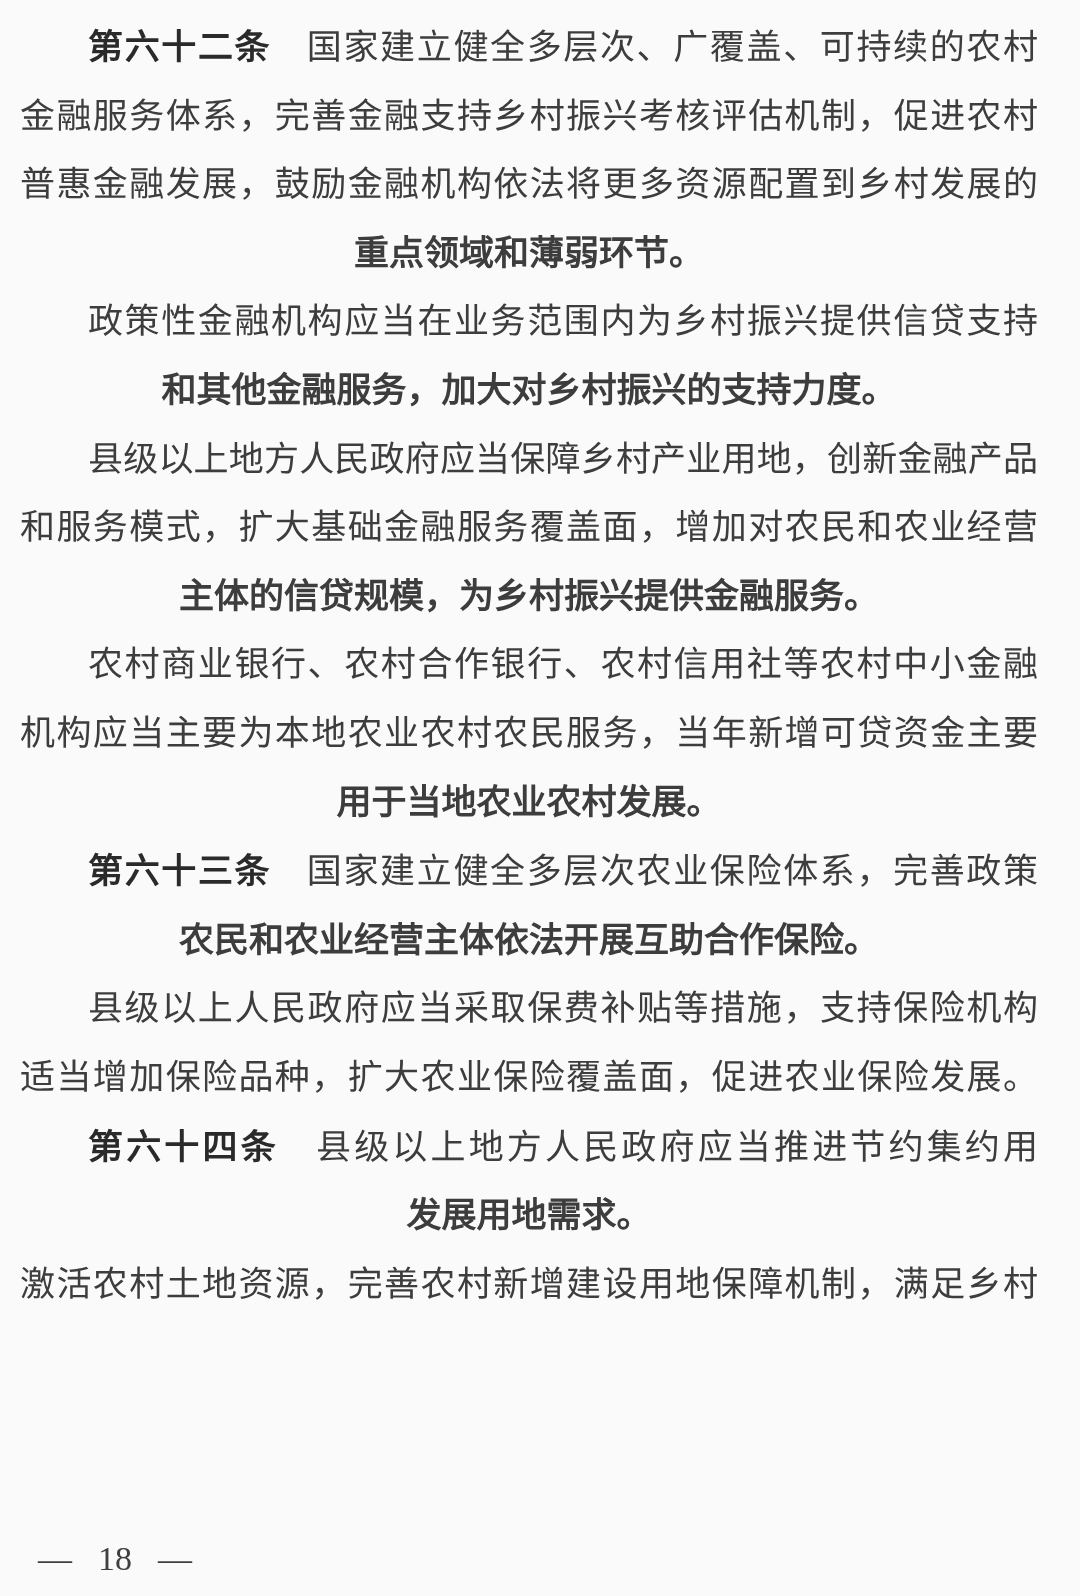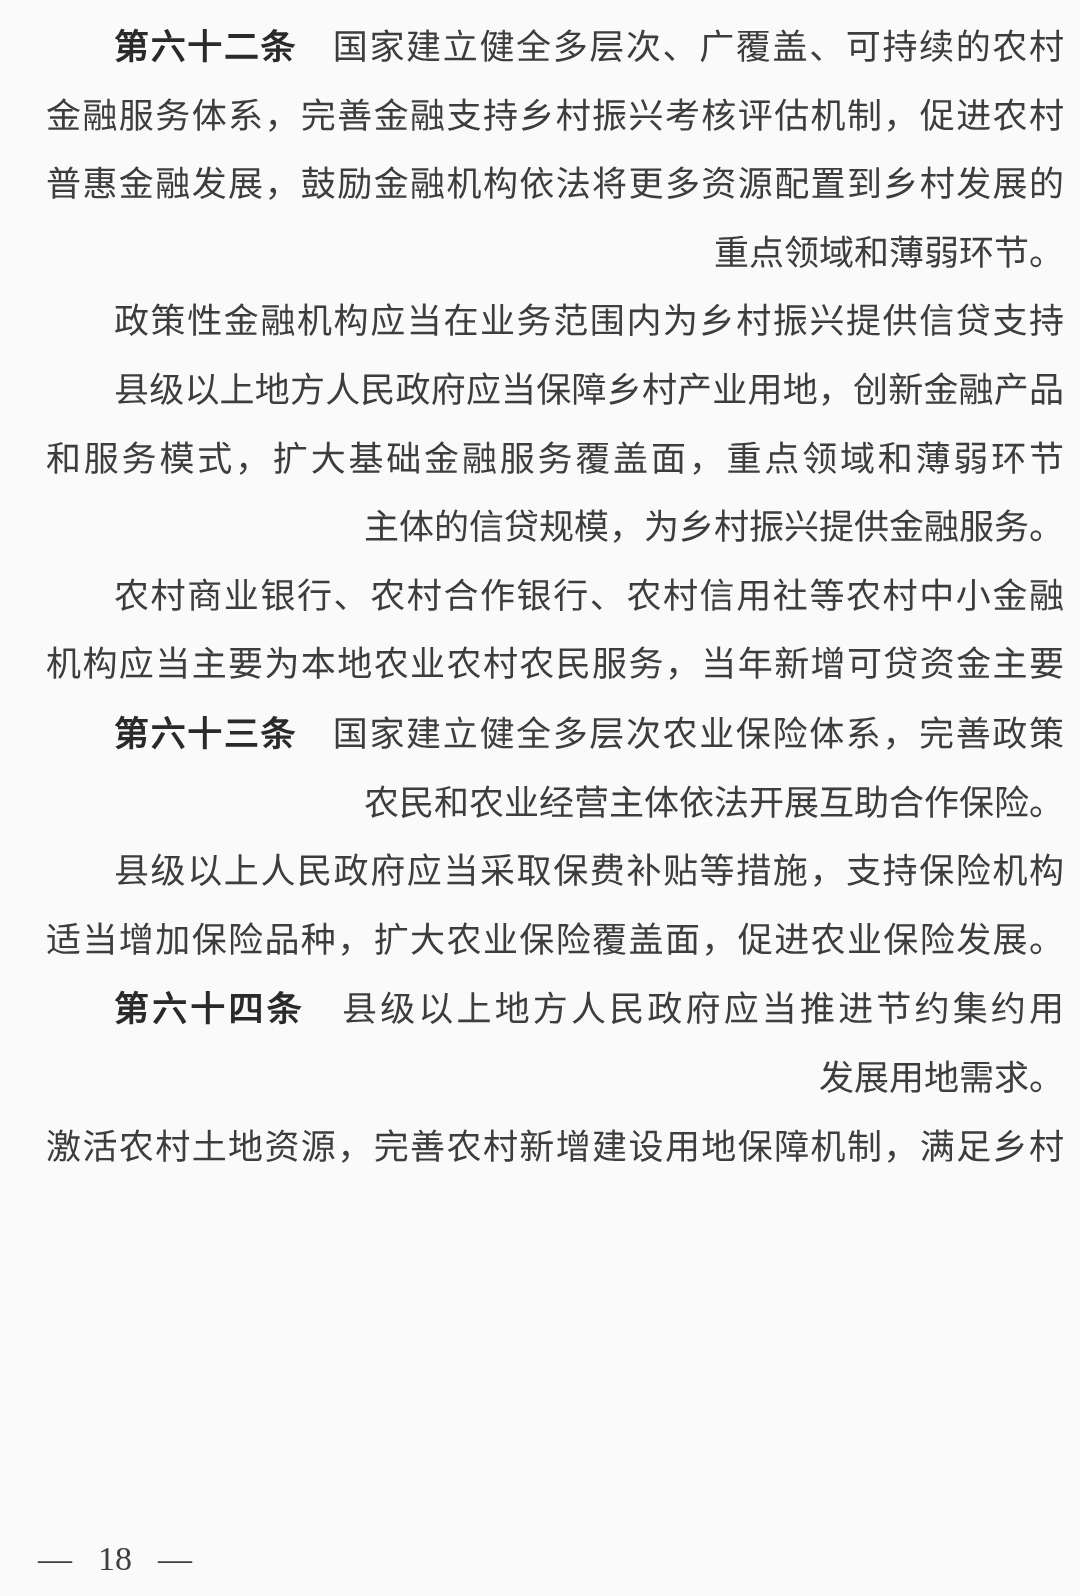--- a/index.html
+++ b/index.html
@@ -6,35 +6,36 @@
   body {
     width: 1080px; height: 1596px;
     background: #fafafa;
     font-family: "Liberation Serif", "DejaVu Serif", serif;
     color: #3d3d3d;
     overflow: hidden;
     position: relative;
   }
   .page-text {
     position: absolute;
-    left: 46px; top: 13px;
+    left: 20px; top: 13px;
     width: 1018px;
     font-size: 35px;
     line-height: 68.6px;
     letter-spacing: 0;
   }
   .l {
     text-align: justify;
     text-align-last: justify;
     text-justify: inter-character;
     white-space: nowrap;
   }
   .l.short {
-    text-align: right;
+    text-align: center;
     text-align-last: auto;
+    font-weight: bold;
   }
   .l.ind { text-indent: 68px; }
   .hd {
     font-weight: 700;
     font-family: "Liberation Sans", "DejaVu Sans", sans-serif;
     color: #2a2a2a;
   }
   .gp { display: inline-block; width: 34px; }
   .footer {
     position: absolute;
@@ -55,31 +56,33 @@
   <div class="l ind"><span class="hd">第六十二条</span><span class="gp"></span><span>国家建立健全多层次、广覆盖、可持续的农村</span></div>
 
   <div class="l"><span>金融服务体系，完善金融支持乡村振兴考核评估机制，促进农村</span></div>
 
   <div class="l"><span>普惠金融发展，鼓励金融机构依法将更多资源配置到乡村发展的</span></div>
 
   <div class="l short"><span>重点领域和薄弱环节。</span></div>
 
   <div class="l ind"><span>政策性金融机构应当在业务范围内为乡村振兴提供信贷支持</span></div>
 
+  <div class="l short"><span>和其他金融服务，加大对乡村振兴的支持力度。</span></div>
 
   <div class="l ind"><span>县级以上地方人民政府应当保障乡村产业用地，创新金融产品</span></div>
 
-  <div class="l"><span>和服务模式，扩大基础金融服务覆盖面，重点领域和薄弱环节</span></div>
+  <div class="l"><span>和服务模式，扩大基础金融服务覆盖面，增加对农民和农业经营</span></div>
 
   <div class="l short"><span>主体的信贷规模，为乡村振兴提供金融服务。</span></div>
 
   <div class="l ind"><span>农村商业银行、农村合作银行、农村信用社等农村中小金融</span></div>
 
   <div class="l"><span>机构应当主要为本地农业农村农民服务，当年新增可贷资金主要</span></div>
 
+  <div class="l short"><span>用于当地农业农村发展。</span></div>
 
   <div class="l ind"><span class="hd">第六十三条</span><span class="gp"></span><span>国家建立健全多层次农业保险体系，完善政策</span></div>
 
 
   <div class="l short"><span>农民和农业经营主体依法开展互助合作保险。</span></div>
 
   <div class="l ind"><span>县级以上人民政府应当采取保费补贴等措施，支持保险机构</span></div>
 
   <div class="l"><span>适当增加保险品种，扩大农业保险覆盖面，促进农业保险发展。</span></div>
 

